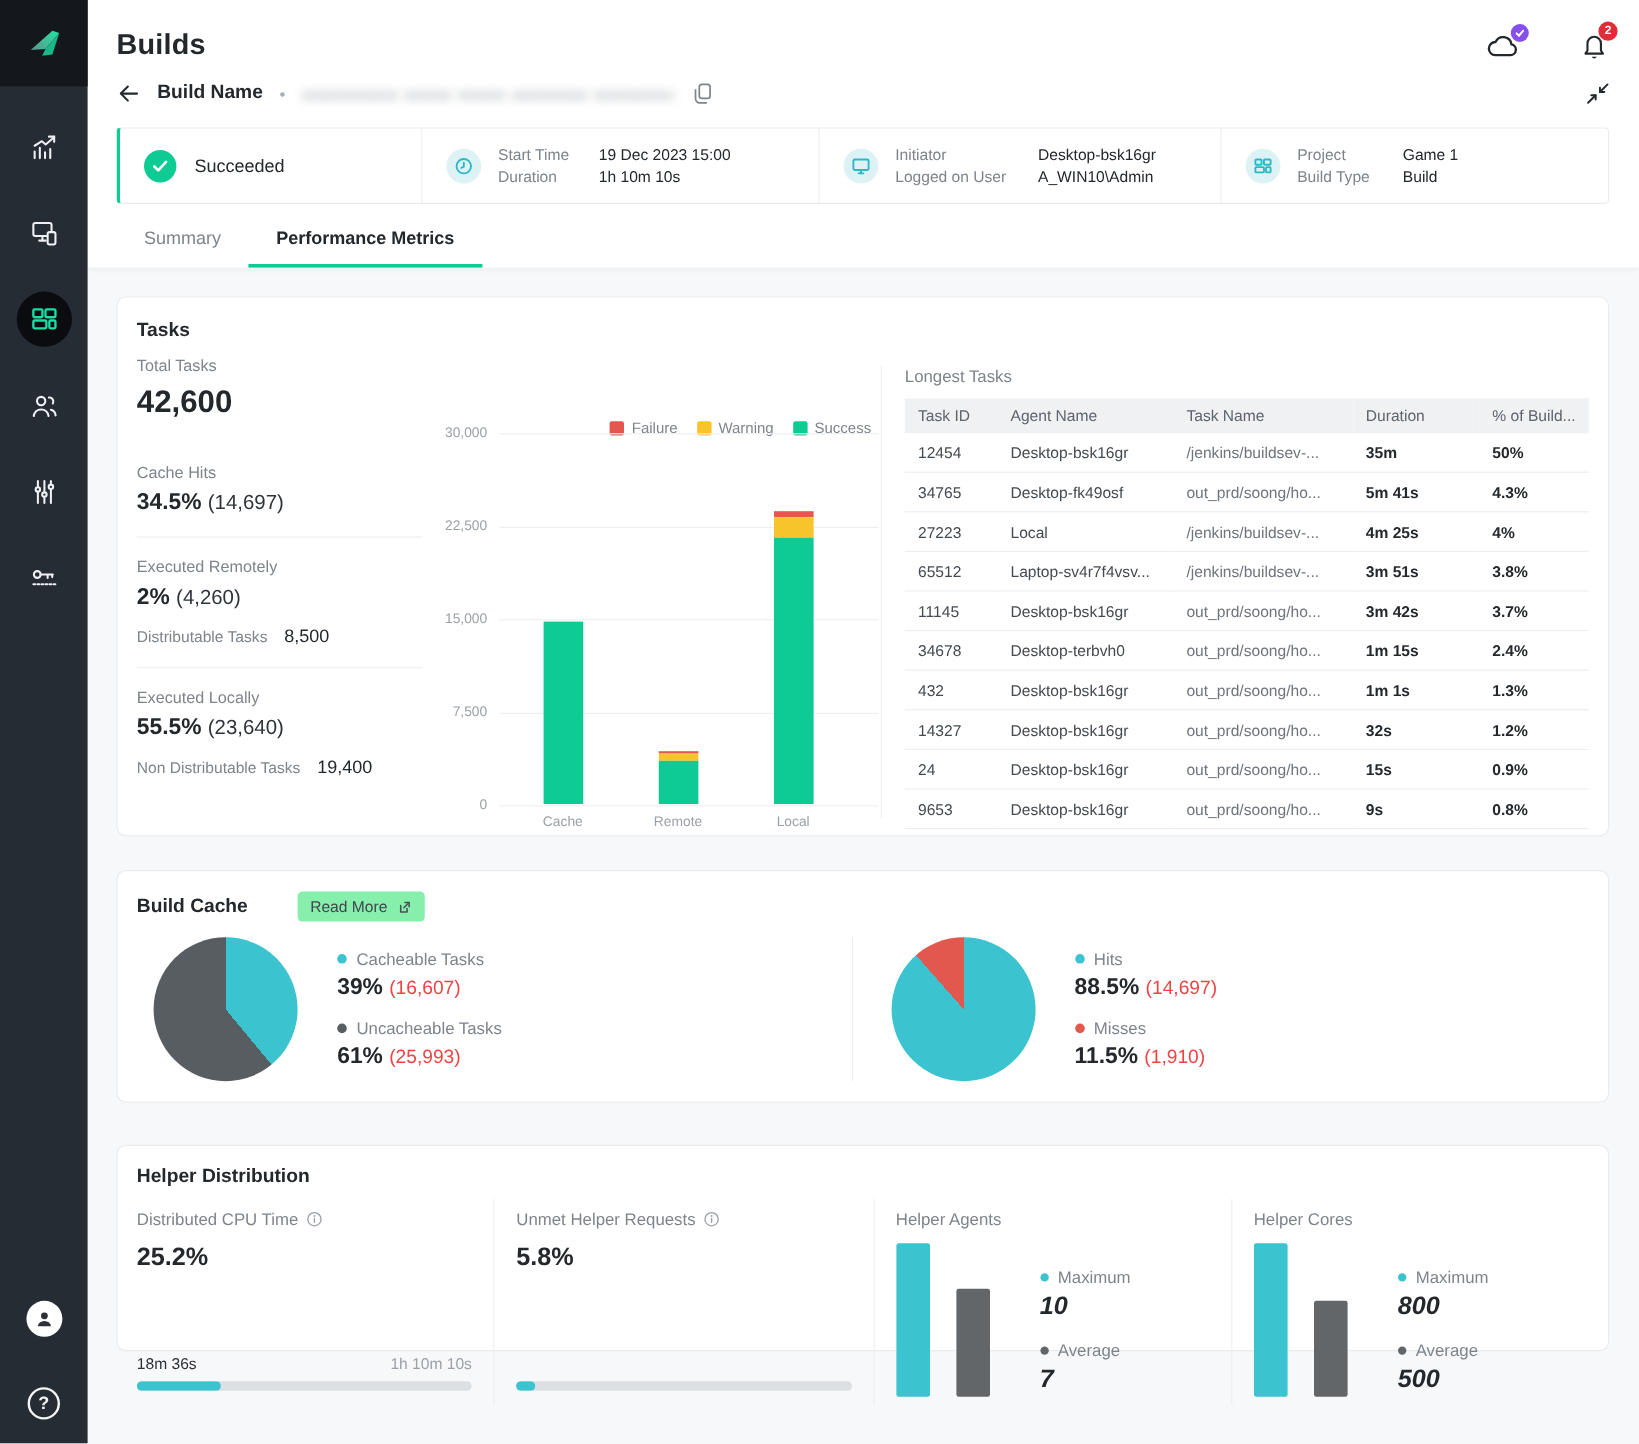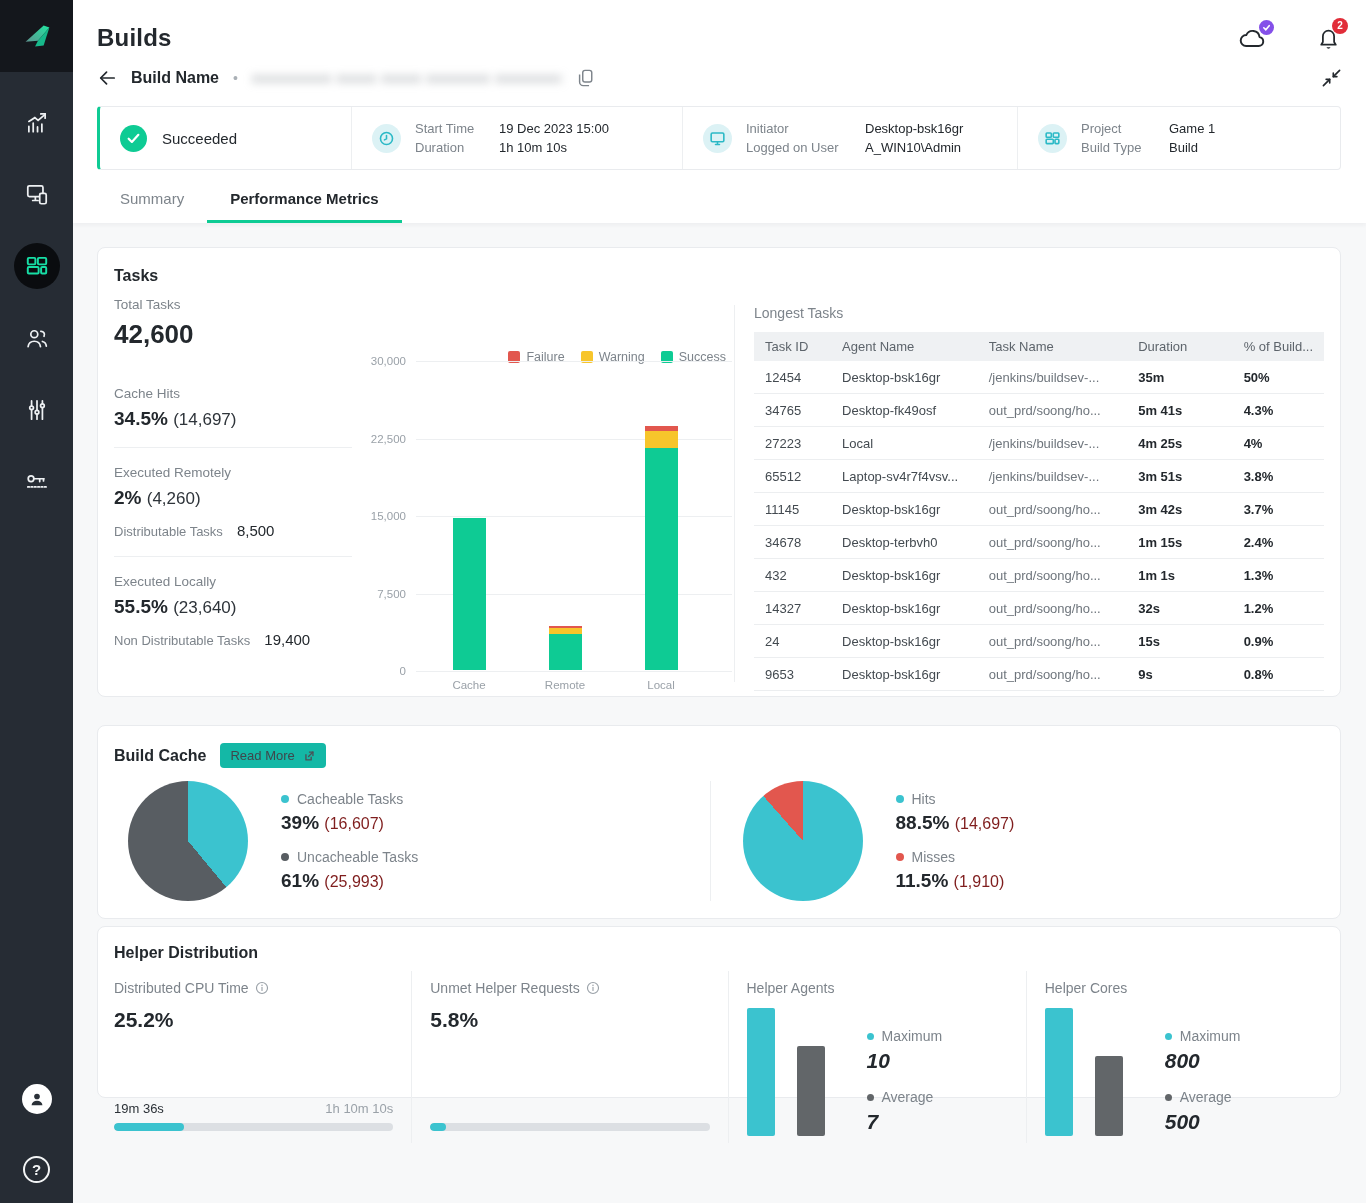--- a/index.html
+++ b/index.html
@@ -99,33 +99,33 @@
   .ttable-wrap{flex:1; padding-left:19px;}
   .ttable-title{font-size:14px; color:var(--label); margin-bottom:11px; margin-top:8px;}
   table{width:100%; border-collapse:collapse; font-size:13px;}
   thead th{background:#eff1f3; color:#5d646b; font-weight:400; text-align:left; padding:7px 11px; white-space:nowrap;}
   tbody td{padding:8.5px 11px; border-bottom:1px solid #eceef0; white-space:nowrap; overflow:hidden;}
   td.c-id{color:#434a50;} td.c-agent{color:#434a50;} td.c-task{color:#6e757c;}
   td.c-dur,td.c-pct{font-weight:700; color:var(--dark);}
   
   .cache-card{height:194px; margin-top:28px; padding:17px 16px 0;}
   .cache-head{display:flex; align-items:center; gap:14px;}
-  .chip{display:flex; align-items:center; gap:7px; background:#14b8a6; border-radius:4px; padding:5px 10px; font-size:13px; color:#3f464c; cursor:pointer;}
+  .chip{display:flex; align-items:center; gap:7px; background:#86efac; border-radius:4px; padding:5px 10px; font-size:13px; color:#3f464c; cursor:pointer;margin-left:28px;}
   .cache-body{display:flex; margin-top:13px;}
   .cache-half{flex:1; display:flex; align-items:center;}
   .cache-half.second{border-left:1px solid var(--line2); padding-left:18px;}
   .pie{width:120px; height:120px; border-radius:50%; margin-left:14px;}
   .pie-legend{margin-left:33px; display:flex; flex-direction:column; gap:15px;}
   .pl-item .top{display:flex; align-items:center; gap:8px; font-size:14px; color:var(--label);}
   .pl-item .dot{width:8px; height:8px; border-radius:50%;}
   .pl-item .valrow{margin-top:5px; font-size:19px; padding-left:0;}
   .pl-item .valrow .p{font-weight:700;}
-  .pl-item .valrow .c{font-size:16px; color:#7f1d1d;}
-  
-  .helper-card{height:172px; margin-top:7px; padding:17px 16px 0;}
+  .pl-item .valrow .c{font-size:16px; color:#ef4444;}
+  
+  .helper-card{height:172px; margin-top:35px; padding:17px 16px 0;}
   .helper-body{display:flex; margin-top:9px; height:172px;}
   .hcol{flex:1; display:flex; flex-direction:column; padding-top:9px;}
   .hcol + .hcol{border-left:1px solid var(--line2); padding-left:18px;}
   .hcol-pad{padding-right:18px;}
   .metric-label{display:flex; align-items:center; gap:6px; font-size:14px; color:var(--label);}
   .metric-value{margin-top:12px; font-size:21px; font-weight:700;}
   .range-row{display:flex; justify-content:space-between; font-size:13px; margin-top:auto;}
   .range-row .start{color:#2b3137;}
   .range-row .end{color:var(--label2);}
   .progress{height:8px; border-radius:4px; background:#dcdfe3; margin-top:7px; margin-bottom:12px; overflow:hidden;}
@@ -574,21 +574,21 @@
           <div class="metric-label">
               <span>Distributed CPU Time</span>
             <svg width="14" height="14" viewBox="0 0 16 16" fill="none">
                 <circle cx="8" cy="8" r="6.3" stroke="#9aa1a8" stroke-width="1.3"></circle>
                 <path d="M8 7.3v3.6" stroke="#9aa1a8" stroke-width="1.3" stroke-linecap="round"></path>
                 <circle cx="8" cy="4.9" r="0.9" fill="#9aa1a8"></circle>
               </svg>
           </div>
           <div class="metric-value">25.2%</div>
           <div class="range-row">
-            <span class="start">19m 36s</span>
+            <span class="start">18m 36s</span>
             <span class="end">1h 10m 10s</span>
           </div>
           <div class="progress">
               <div class="fill" style="background: rgb(59, 195, 207); width: 25.2%;"></div>
             </div>
         </div>
         <div class="hcol hcol-pad">
           <div class="metric-label">
               <span>Unmet Helper Requests</span>
             <svg width="14" height="14" viewBox="0 0 16 16" fill="none">

